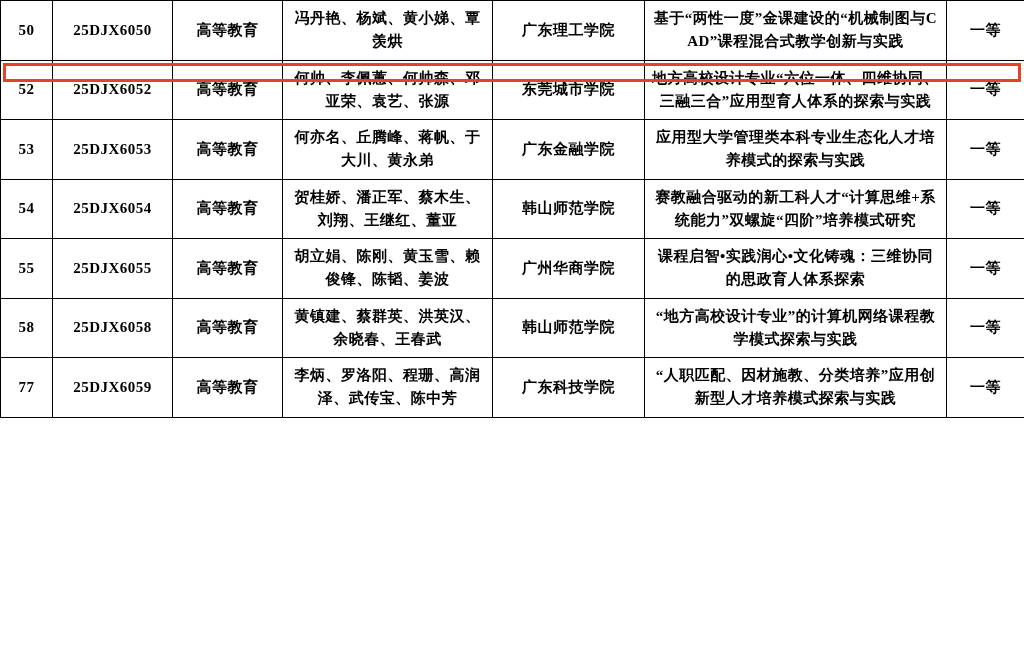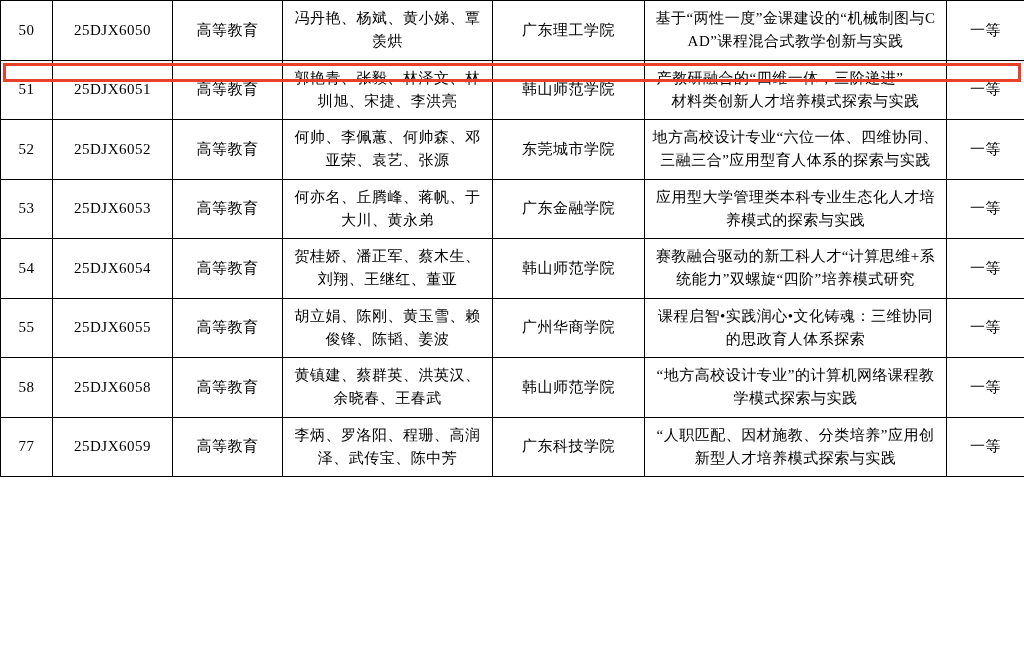--- a/index.html
+++ b/index.html
@@ -12,20 +12,21 @@
     height: 665px;
     font-family: "Liberation Serif", "DejaVu Serif", serif;
     color: #000000;
     overflow: hidden;
   }
   #sheet {
     position: relative;
     width: 1024px;
     height: 523px;
     box-sizing: border-box;
+    font-weight: bold;
   }
   table.award-table {
     width: 1024px;
     border-collapse: collapse;
     table-layout: fixed;
   }
   table.award-table td {
     border: 1px solid #000000;
     text-align: center;
     vertical-align: middle;
@@ -90,29 +91,20 @@
         <tr>
           <td class="cell-no">50</td>
           <td class="cell-code">25DJX6050</td>
           <td class="cell-cat">高等教育</td>
           <td class="cell-people">冯丹艳、杨斌、黄小娣、覃羡烘</td>
           <td class="cell-org">广东理工学院</td>
           <td class="cell-title">基于“两性一度”金课建设的“机械制图与CAD”课程混合式教学创新与实践</td>
           <td class="cell-level">一等</td>
         </tr>
         <tr>
-          <td class="cell-no">51</td>
-          <td class="cell-code">25DJX6051</td>
-          <td class="cell-cat">高等教育</td>
-          <td class="cell-people">郭艳青、张毅、林泽文、林圳旭、宋捷、李洪亮</td>
-          <td class="cell-org">韩山师范学院</td>
-          <td class="cell-title">产教研融合的“四维一体，三阶递进”——材料类创新人才培养模式探索与实践</td>
-          <td class="cell-level">一等</td>
-        </tr>
-        <tr>
           <td class="cell-no">52</td>
           <td class="cell-code">25DJX6052</td>
           <td class="cell-cat">高等教育</td>
           <td class="cell-people">何帅、李佩蕙、何帅森、邓亚荣、袁艺、张源</td>
           <td class="cell-org">东莞城市学院</td>
           <td class="cell-title">地方高校设计专业“六位一体、四维协同、三融三合”应用型育人体系的探索与实践</td>
           <td class="cell-level">一等</td>
         </tr>
         <tr>
           <td class="cell-no">53</td>

